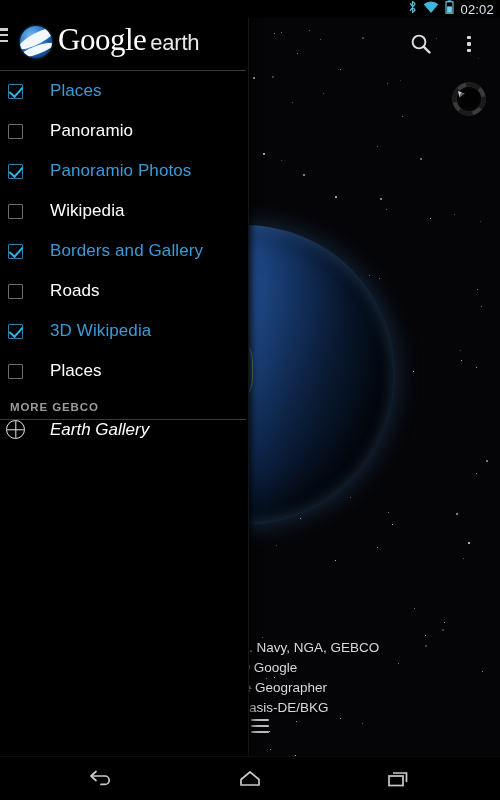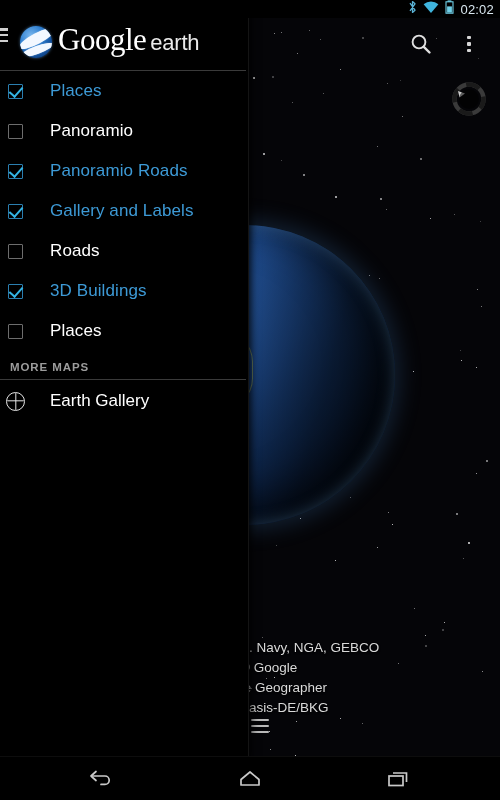--- a/index.html
+++ b/index.html
@@ -192,22 +192,23 @@
     margin-left:27px;
     font-size:17px;
     color:#ffffff;
     letter-spacing:.1px;
   }
   .layer-row.checked .layer-label { color:#3d9ad6; }
 
   #more-maps-title { padding-top:10px; }
   .gallery-row {
     height:42px;
-    display:flex; align-items:center;
+    display:flex; align-items:flex-start;
     cursor:pointer;
+    font-style:italic;
   }
   #globe-mini {
     width:19px; height:19px; margin-left:6px;
     border-radius:50%;
     border:1.6px solid #e4e4e4;
     position:relative; flex:0 0 auto;
     overflow:hidden;
   }
   #globe-mini:before {
     content:""; position:absolute; left:50%; top:-2px;
@@ -531,41 +532,45 @@
         <div class="layer-row checked">
           <div class="cbox"></div>
           <span class="layer-label">Places</span>
         </div>
         <div class="layer-row">
           <div class="cbox"></div>
           <span class="layer-label">Panoramio</span>
         </div>
         <div class="layer-row checked">
           <div class="cbox"></div>
-          <span class="layer-label">Panoramio Roads</span>
+          <span class="layer-label">Panoramio Photos</span>
+        </div>
+        <div class="layer-row">
+          <div class="cbox"></div>
+          <span class="layer-label">Wikipedia</span>
         </div>
         <div class="layer-row checked">
           <div class="cbox"></div>
-          <span class="layer-label">Gallery and Labels</span>
+          <span class="layer-label">Borders and Gallery</span>
         </div>
         <div class="layer-row">
           <div class="cbox"></div>
           <span class="layer-label">Roads</span>
         </div>
         <div class="layer-row checked">
           <div class="cbox"></div>
-          <span class="layer-label">3D Buildings</span>
+          <span class="layer-label">3D Wikipedia</span>
         </div>
         <div class="layer-row">
           <div class="cbox"></div>
           <span class="layer-label">Places</span>
         </div>
       </div>
 
-    <div class="section-title" id="more-maps-title">MORE MAPS</div>
+    <div class="section-title" id="more-maps-title">MORE GEBCO</div>
     <div class="section-rule"></div>
 
     <div class="gallery-row">
       <div id="globe-mini"></div>
       <span class="gallery-label">Earth Gallery</span>
     </div>
 
   </div>
 
   <div id="nav-bar">

